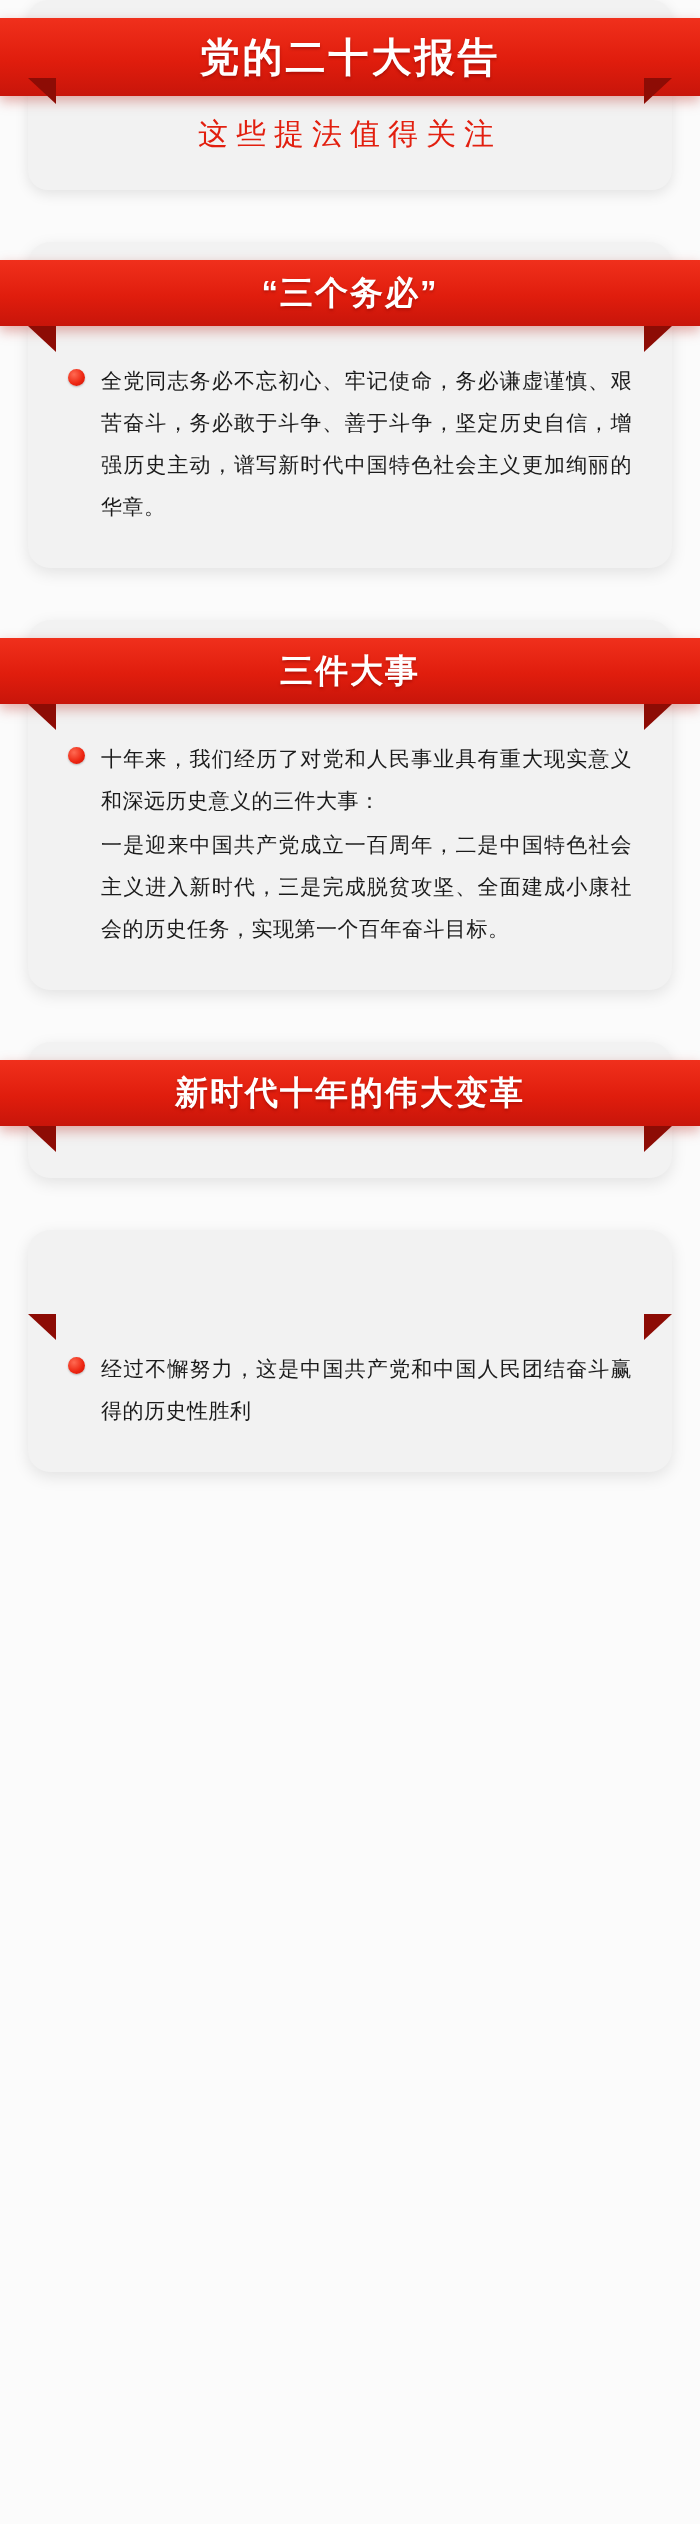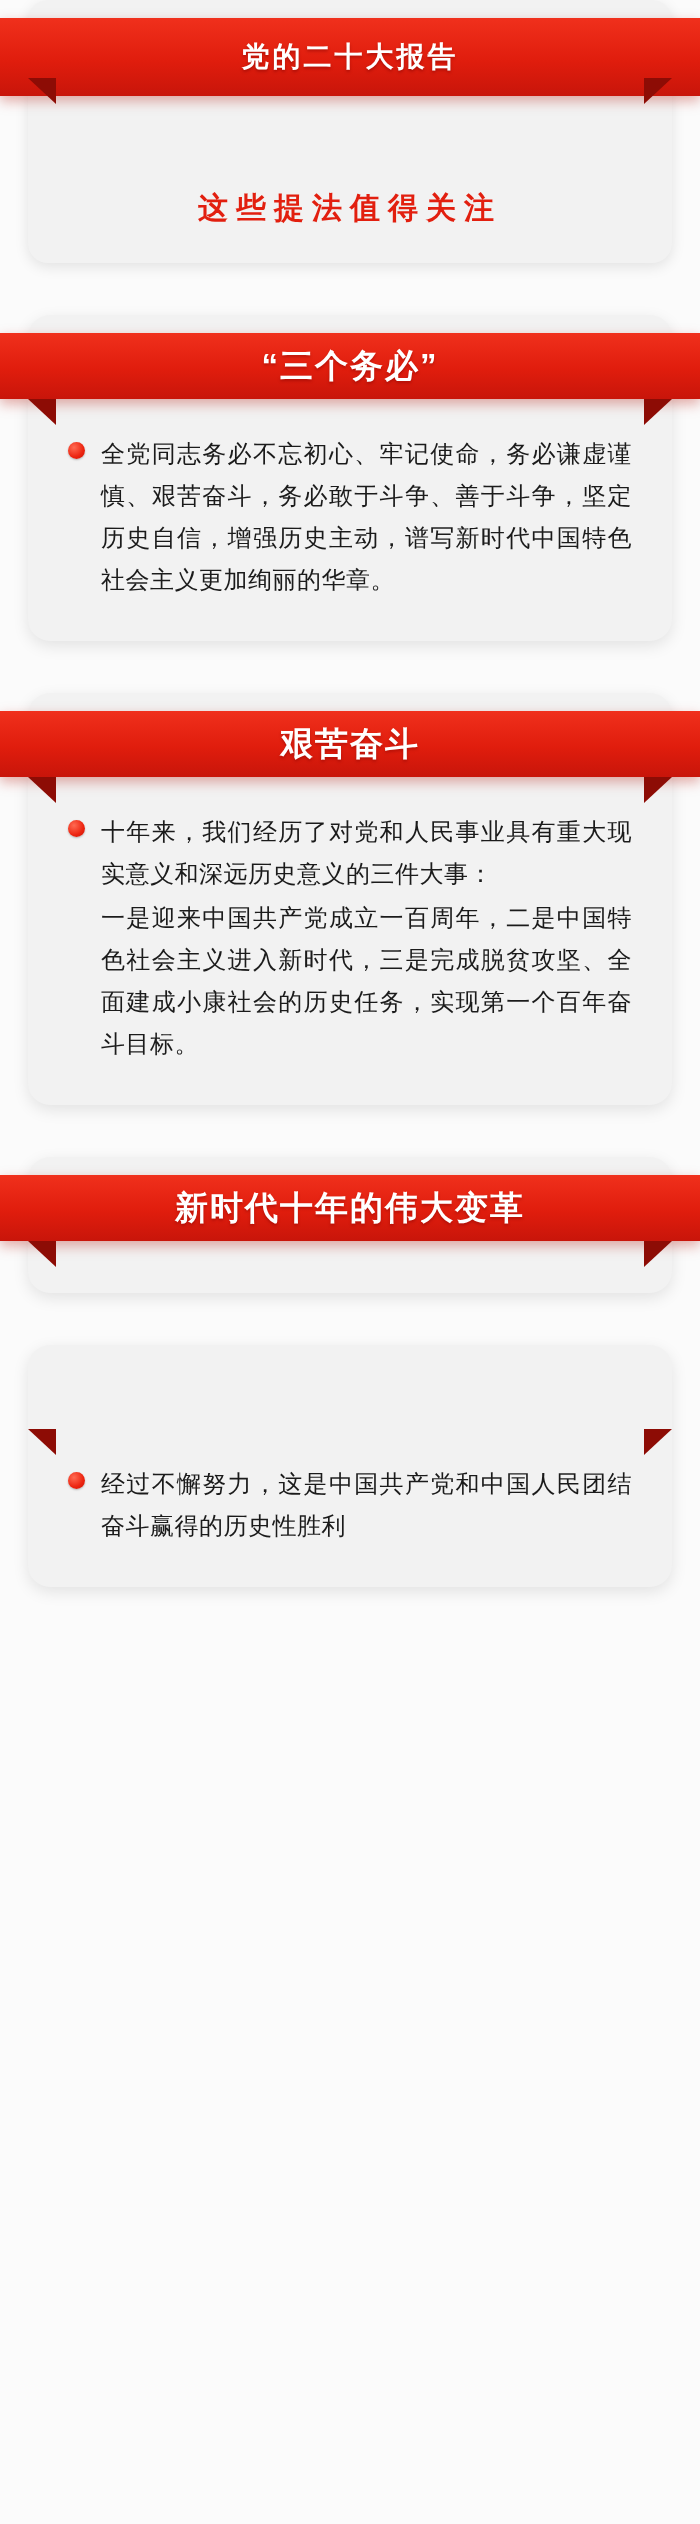--- a/index.html
+++ b/index.html
@@ -39,41 +39,41 @@
     top: 18px;
     height: 78px;
     background: linear-gradient(180deg, #f0301c 0%, #e01d0d 55%, #c8150a 100%);
     display: flex;
     align-items: center;
     justify-content: center;
     box-shadow: 0 5px 12px rgba(180,20,10,0.35);
   }
   .banner-title {
     color: #ffffff;
-    font-size: 28px;
+    font-size: 40px;
     font-weight: bold;
     letter-spacing: 3px;
     text-shadow: 0 2px 3px rgba(120,0,0,0.45);
   }
   
   .fold-l, .fold-r {
     position: absolute;
     top: 78px;
     width: 28px;
     height: 26px;
   }
   .fold-l { left: 0;  background: #8d0c05; clip-path: polygon(0 0, 100% 0, 100% 100%); }
   .fold-r { right: 0; background: #8d0c05; clip-path: polygon(0 0, 100% 0, 0 100%); }
 
   .subtitle {
-    margin-top: 110px;
+    margin-top: 36px;
     text-align: center;
     color: #e21f0f;
     font-size: 30px;
-    font-weight: bold;
+    font-weight: normal;
     letter-spacing: 8px;
   }
 
   
   .section {
     position: relative;
     margin: 52px 28px 0 28px;
     background: #f2f2f2;
     border-radius: 22px;
     box-shadow: 0 5px 16px rgba(0,0,0,0.10);
@@ -115,21 +115,21 @@
     width: 17px;
     height: 17px;
     border-radius: 50%;
     background: radial-gradient(circle at 35% 32%, #ff6a52 0%, #ec2410 60%, #c5150a 100%);
     margin-top: 9px;
     margin-right: 16px;
     box-shadow: 0 1px 2px rgba(0,0,0,0.25);
   }
   .para-group { flex: 1 1 auto; }
   .para {
-    font-size: 24px;
+    font-size: 21px;
     line-height: 42px;
     color: #1b1b1b;
     text-align: justify;
     letter-spacing: 0.5px;
   }
   .para + .para { margin-top: 2px; }
 </style>
 </head>
 <body>
 
@@ -158,21 +158,21 @@
           <span class="dot"></span>
           <div class="para-group">
             <p class="para">全党同志务必不忘初心、牢记使命，务必谦虚谨慎、艰苦奋斗，务必敢于斗争、善于斗争，坚定历史自信，增强历史主动，谱写新时代中国特色社会主义更加绚丽的华章。</p>
           </div>
         </div>
       </div>
     </div>
     <div class="section">
       <div class="section-banner-holder">
         <div class="banner">
-          <div class="section-title">艰苦奋斗</div>
+          <div class="section-title">三件大事</div>
         </div>
         <div class="fold-l"></div>
         <div class="fold-r"></div>
       </div>
       <div class="body">
         <div class="bullet-row">
           <span class="dot"></span>
           <div class="para-group">
             <p class="para">十年来，我们经历了对党和人民事业具有重大现实意义和深远历史意义的三件大事：</p>
             <p class="para">一是迎来中国共产党成立一百周年，二是中国特色社会主义进入新时代，三是完成脱贫攻坚、全面建成小康社会的历史任务，实现第一个百年奋斗目标。</p>

